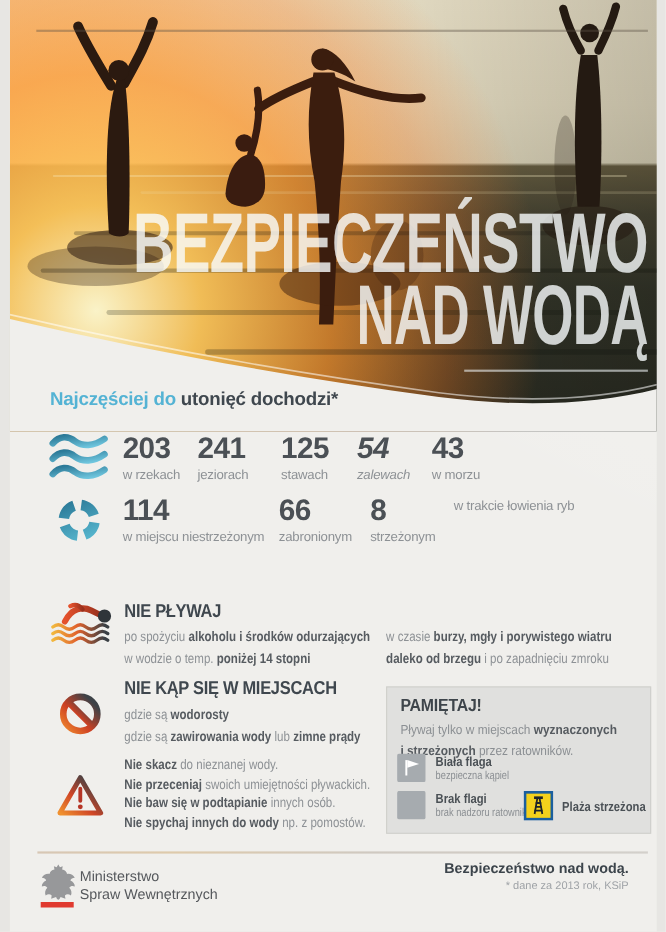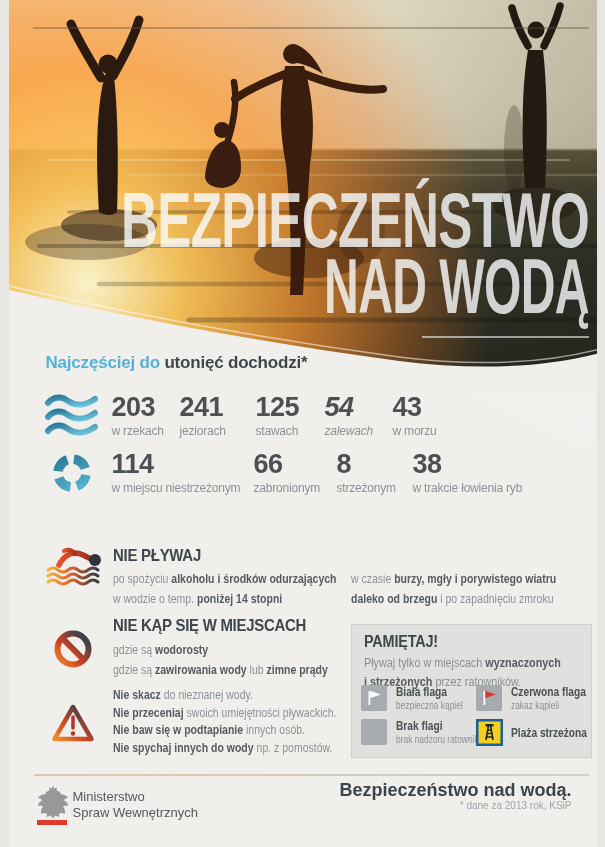--- a/index.html
+++ b/index.html
@@ -55,21 +55,21 @@
     transform:scaleX(.85); transform-origin:left top; white-space:nowrap; }
   .flag-sub { position:absolute; left:35px; top:14px; font-size:10.5px; color:#8b8f93;
     transform:scaleX(.8); transform-origin:left top; white-space:nowrap; }
   
   .footer-divider { position:absolute; left:25px; top:774px; width:555px; height:2px;
     background:linear-gradient(90deg,#d7c7b5 0%, #decaab 22%, #cfc9c1 55%, #d3d0cb 100%); }
   .ministry-logo { position:absolute; left:28px; top:785px; }
   .ministry-bar { position:absolute; left:28px; top:820px; width:30px; height:5px; background:#e03a2f; }
   .ministry-name { position:absolute; left:64px; top:789px; font-size:13px; color:#55585c; line-height:15.5px; }
   .footer-right { position:absolute; right:25px; top:782px; text-align:right; }
-  .fr-bold { font-size:18px; font-weight:bold; color:#3c444b; line-height:16px; }
+  .fr-bold { font-size:13px; font-weight:bold; color:#3c444b; line-height:16px; }
   .fr-line { font-size:12.5px; color:#4c5358; line-height:16px; }
   .fr-note { font-size:10px; color:#9fa3a7; margin-top:2px; }
 </style>
 </head>
 <body>
 
 <div id="page">
 
   <div class="hero">
     <svg width="605" height="392" viewBox="0 0 605 392">
@@ -185,21 +185,20 @@
     </div>
     <div class="stat" style="left:245px;">
       <div class="stat-value">66</div>
       <div class="stat-label">zabronionym</div>
     </div>
     <div class="stat" style="left:328px;">
       <div class="stat-value">8</div>
       <div class="stat-label">strzeżonym</div>
     </div>
     <div class="stat" style="left:404px;">
-      <div class="stat-value">38</div>
       <div class="stat-label">w trakcie łowienia ryb</div>
     </div>
   </div>
 
 
   <svg class="rule-icon" style="left:36px; top:546px;" width="64" height="42" viewBox="0 0 64 42">
     <defs>
       <linearGradient id="gs" x1="0" y1="0" x2="1" y2="0">
         <stop offset="0" stop-color="#f2b83e"></stop>
           <stop offset=".45" stop-color="#e0612c"></stop>
@@ -275,29 +274,20 @@
     <div class="flag-item" style="left:9px; top:60px; width:110px; height:28px;">
       <svg class="flag-icon" width="26" height="26" viewBox="0 0 26 26">
         <rect x="0" y="0" width="26" height="26" rx="2" fill="#a6abaf"></rect>
         <rect x="7.5" y="6" width="1.8" height="14" fill="#fff"></rect>
         <path d="M9.3 6 L20 9.5 L9.3 13 Z" fill="#fff"></path>
       </svg>
       <div class="flag-title">Biała flaga</div>
       <div class="flag-sub">bezpieczna kąpiel</div>
     </div>
 
-    <div class="flag-item" style="left:124px; top:60px; width:110px; height:28px;">
-      <svg class="flag-icon" width="26" height="26" viewBox="0 0 26 26">
-        <rect x="0" y="0" width="26" height="26" rx="2" fill="#a6abaf"></rect>
-        <rect x="7.5" y="6" width="1.8" height="14" fill="#fff"></rect>
-        <path d="M9.3 6 L20 9.5 L9.3 13 Z" fill="#d93a2b"></path>
-      </svg>
-      <div class="flag-title">Czerwona flaga</div>
-      <div class="flag-sub">zakaz kąpieli</div>
-    </div>
 
     <div class="flag-item" style="left:9px; top:94px; width:110px; height:28px;">
       <svg class="flag-icon" width="26" height="26" viewBox="0 0 26 26">
         <rect x="0" y="0" width="26" height="26" rx="2" fill="#a6abaf"></rect>
       </svg>
       <div class="flag-title">Brak flagi</div>
       <div class="flag-sub">brak nadzoru ratownika</div>
     </div>
 
     <div class="flag-item" style="left:124px; top:94px; width:112px; height:28px;">

